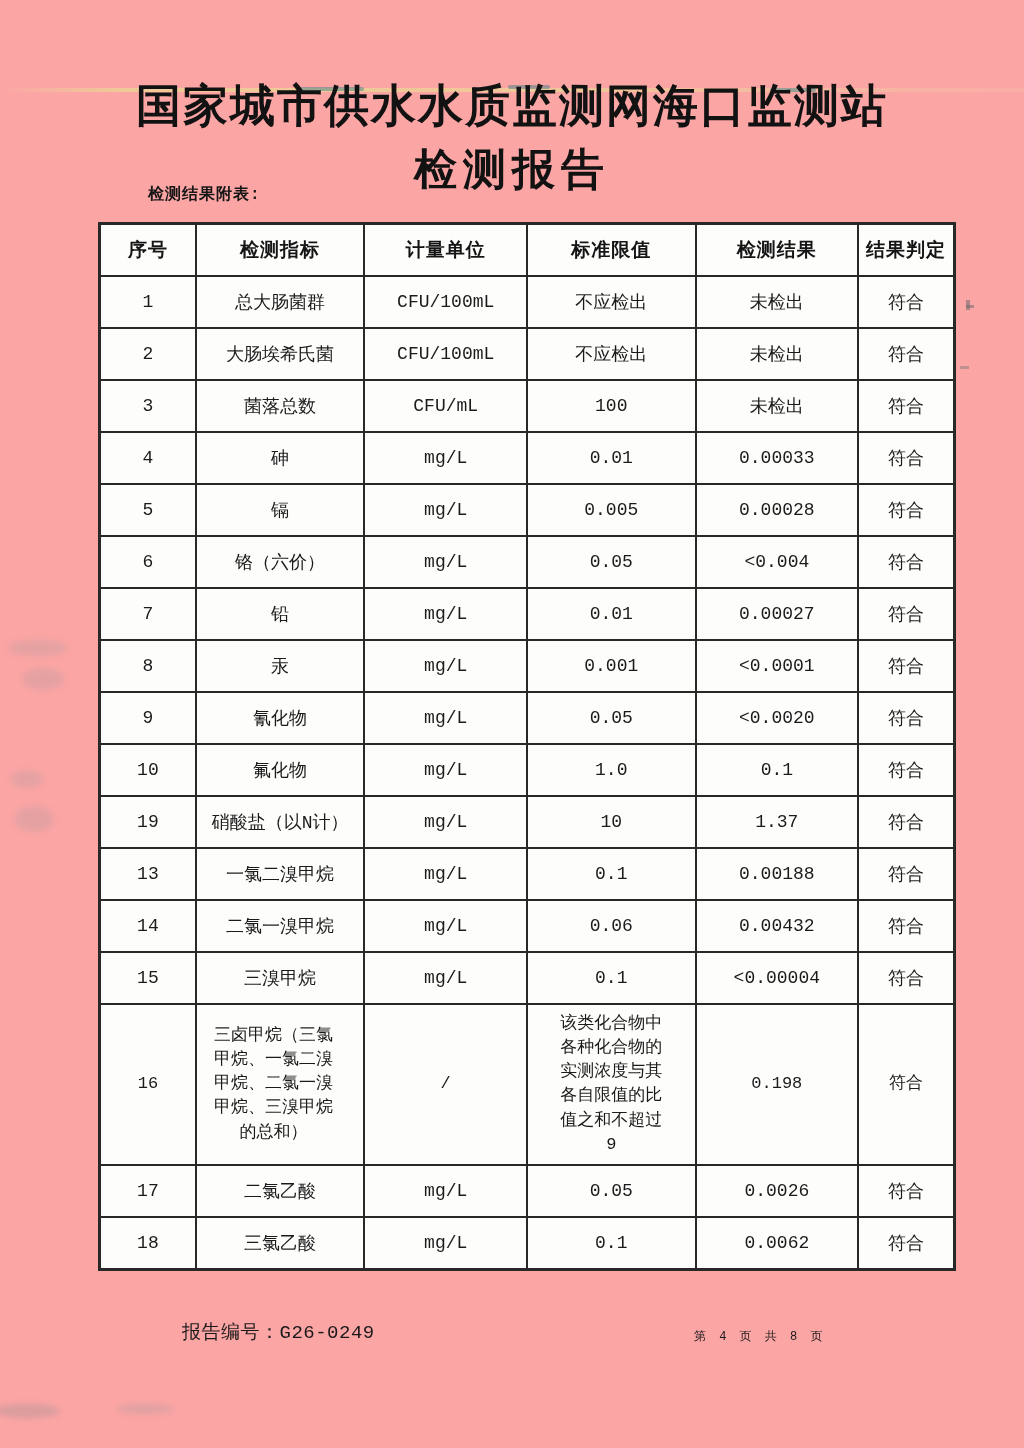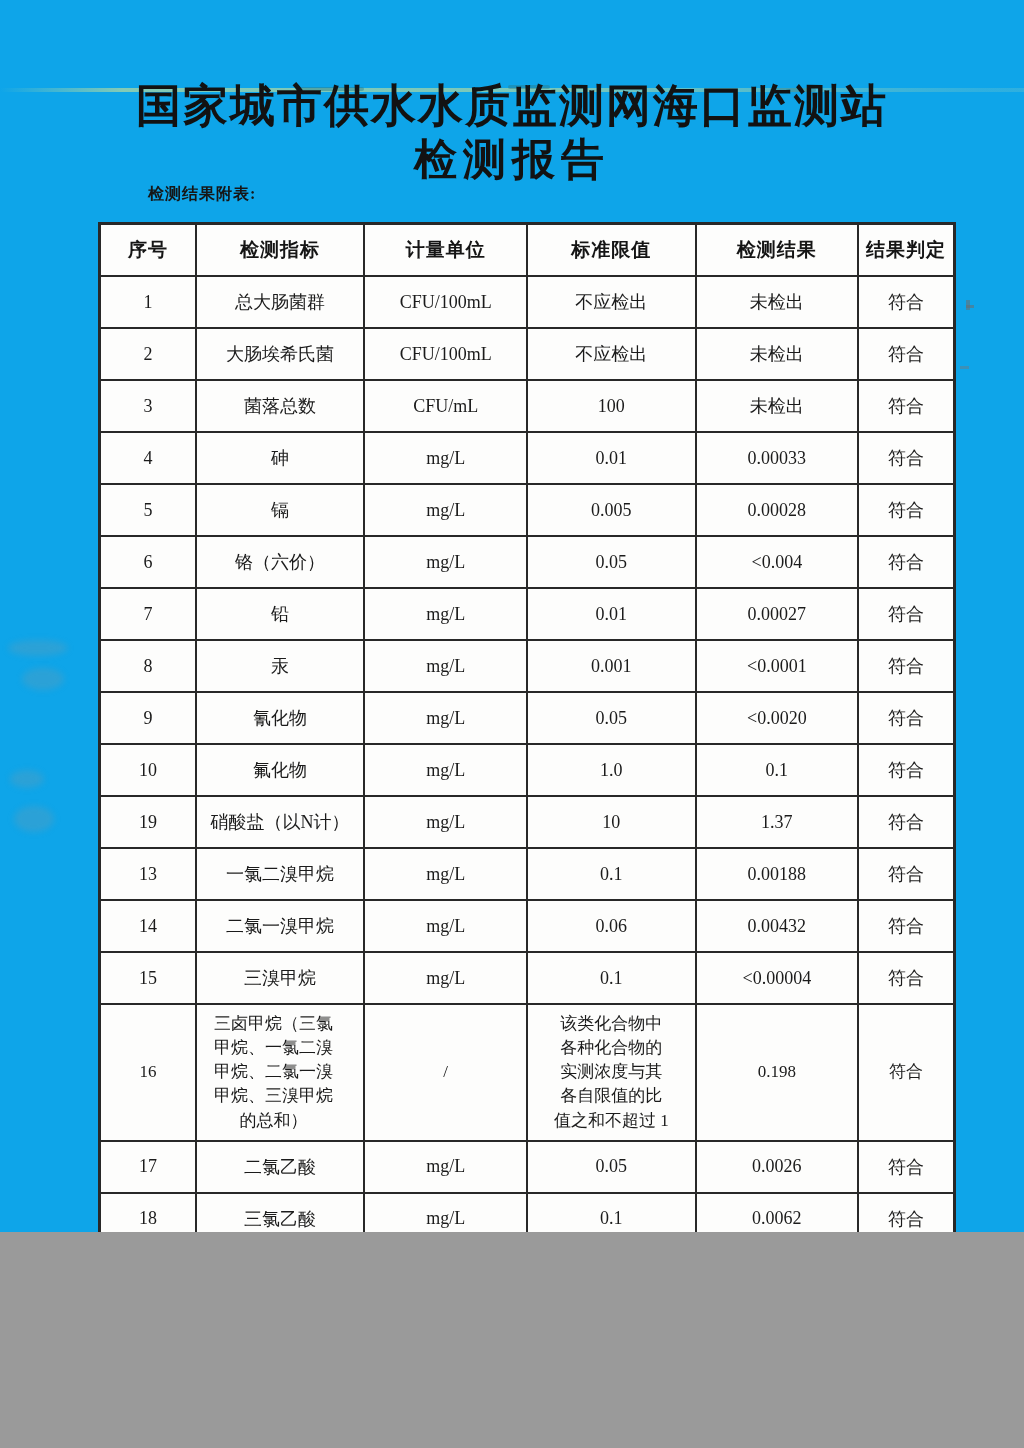--- a/index.html
+++ b/index.html
@@ -1,35 +1,35 @@
 <!DOCTYPE html>
 <html><head>
 <meta charset="utf-8">
 <style>
   html, body { margin: 0; padding: 0; background: #9a9a9a; }
   .page {
     position: relative;
     width: 1024px;
-    height: 1232px;
+    height: 1448px;
     margin: 0 auto;
-    background: #0ea5e9;
+    background: #fca5a5;
     overflow: hidden;
-    font-family: Liberation Serif, serif;
+    font-family: Liberation Mono, monospace;
     color: #1b1b1b;
   }
 
   
   .title-line1 {
     position: absolute; top: 76px; left: 0; width: 100%;
     text-align: center;
     font-size: 45px; font-weight: 900; letter-spacing: 2px;
     color: #121212;
   }
   .title-line2 {
-    position: absolute; top: 131px; left: 0; width: 100%;
+    position: absolute; top: 141px; left: 0; width: 100%;
     text-align: center;
     font-size: 43px; font-weight: 900; letter-spacing: 6px;
     color: #121212;
   }
   .table-caption {
     position: absolute; top: 184px; left: 148px;
     font-size: 16px; font-weight: 700; letter-spacing: 1px;
     color: #161616;
   }
 
@@ -256,21 +256,21 @@
           <td class="cell-1">三溴甲烷</td>
           <td class="cell-2">mg/L</td>
           <td class="cell-3">0.1</td>
           <td class="cell-4">&lt;0.00004</td>
           <td class="cell-5">符合</td>
         </tr>
         <tr class="tall-row">
           <td class="cell-0">16</td>
           <td class="cell-1">三卤甲烷（三氯甲烷、一氯二溴甲烷、二氯一溴甲烷、三溴甲烷的总和）</td>
           <td class="cell-2">/</td>
-          <td class="cell-3">该类化合物中各种化合物的实测浓度与其各自限值的比值之和不超过 1</td>
+          <td class="cell-3">该类化合物中各种化合物的实测浓度与其各自限值的比值之和不超过 9</td>
           <td class="cell-4">0.198</td>
           <td class="cell-5">符合</td>
         </tr>
         <tr>
           <td class="cell-0">17</td>
           <td class="cell-1">二氯乙酸</td>
           <td class="cell-2">mg/L</td>
           <td class="cell-3">0.05</td>
           <td class="cell-4">0.0026</td>
           <td class="cell-5">符合</td>

